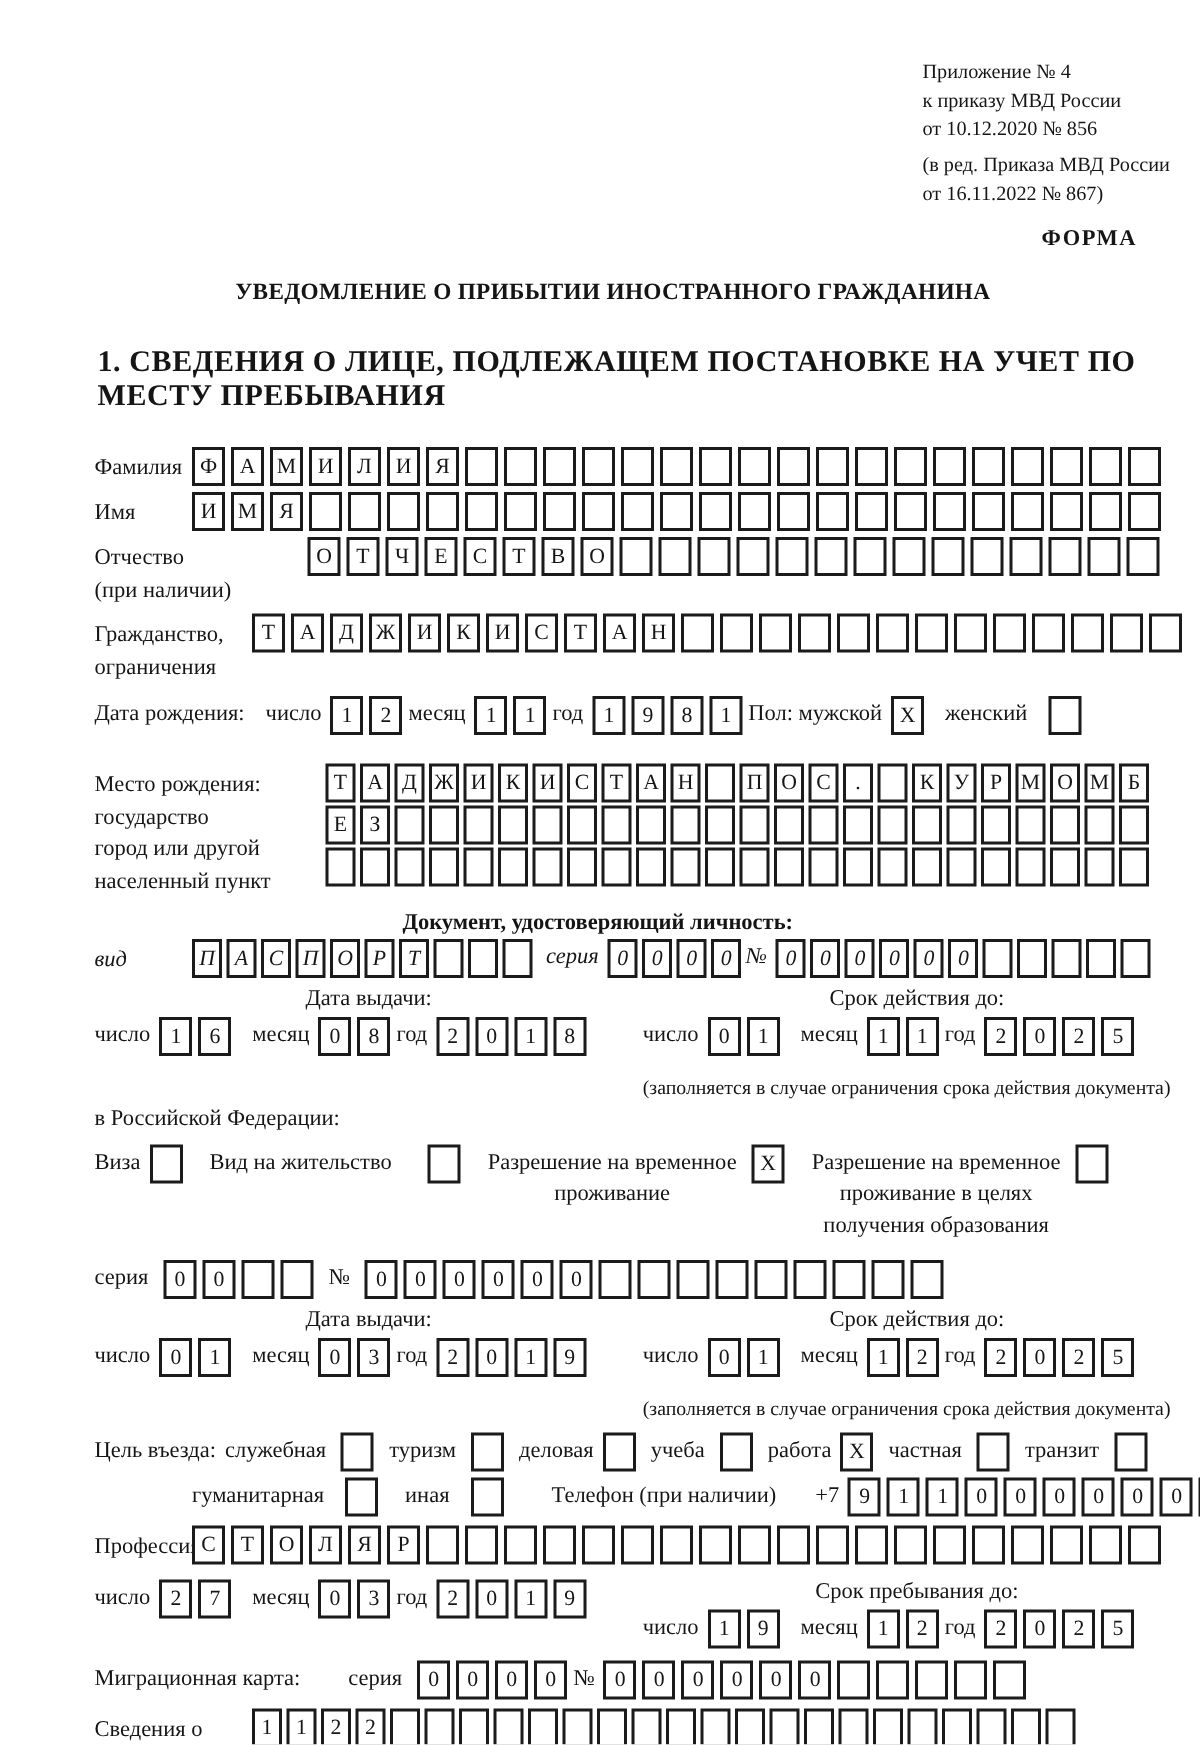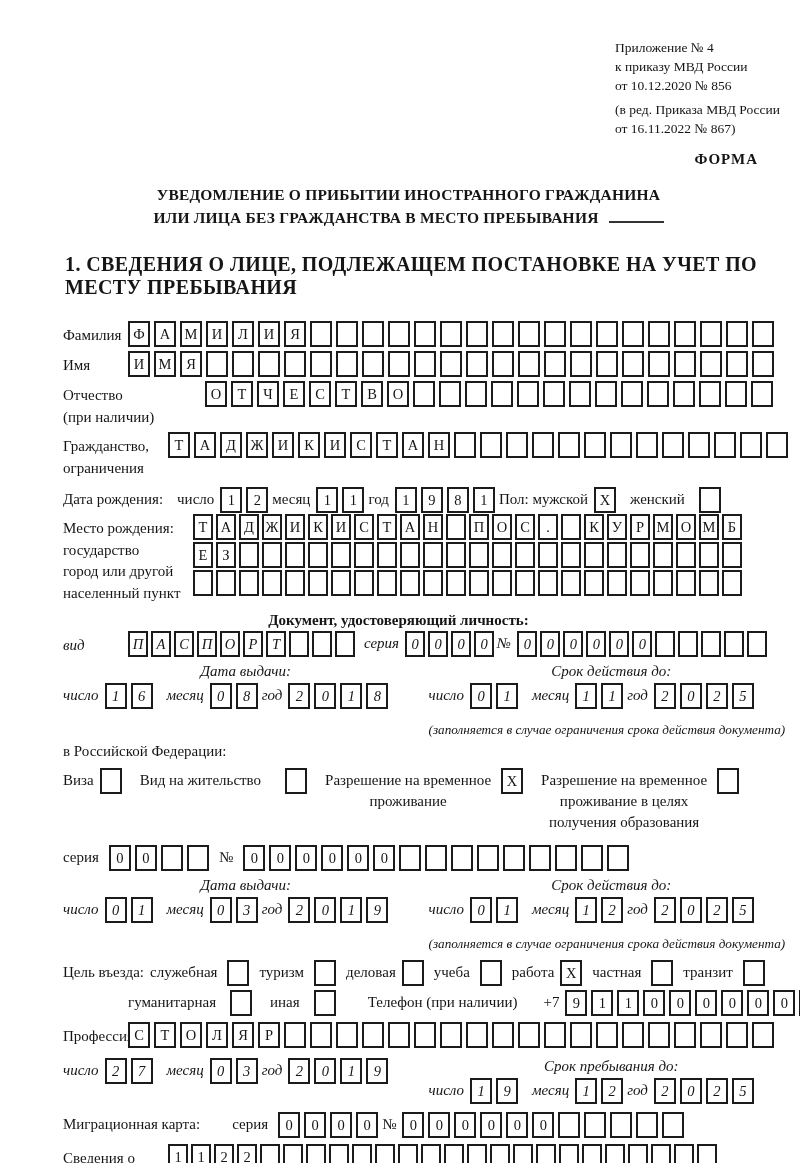--- a/index.html
+++ b/index.html
@@ -41,21 +41,21 @@
   .cb{flex:0 0 auto;}
   .sub{padding-top:4px;flex:0 0 auto;}
   .gap6{width:6px;flex:0 0 auto;}
   .gap10{width:10px;flex:0 0 auto;}
   .gap14{width:14px;flex:0 0 auto;}
   .stack{display:flex;flex-direction:column;}
   .rowgap{margin-top:2px;}
   
   .docheader{margin-top:8px;text-align:center;font-weight:bold;font-size:15px;margin-right:60px;}
   
-  .datepair{display:flex;margin-top:6px;font-style:italic;}
+  .datepair{display:flex;margin-top:6px;}
   .dp{width:368px;}
   .dp-head{text-align:center;margin-bottom:3px;}
   .dp-cells{display:flex;align-items:flex-start;}
   .dp-note{margin-top:13px;text-align:left;font-size:13.2px;padding-right:0px;white-space:nowrap;}
   
   .permits{display:flex;margin-top:6px;align-items:flex-start;}
   .permits .opt-label{padding-top:4px;}
   .center2{text-align:center;line-height:21px;padding-top:2px;}
   .introline{margin-top:8px;line-height:22px;}
   
@@ -71,21 +71,20 @@
     <div>к приказу МВД России</div>
     <div>от 10.12.2020 № 856</div>
     <div class="ed">(в ред. Приказа МВД России</div>
     <div>от 16.11.2022 № 867)</div>
   </div>
 
   <div class="forma">ФОРМА</div>
 
   <div class="title">
     <div>УВЕДОМЛЕНИЕ О ПРИБЫТИИ ИНОСТРАННОГО ГРАЖДАНИНА</div>
-    <div><span>ИЛИ ЛИЦА БЕЗ ГРАЖДАНСТВА В МЕСТО ПРЕБЫВАНИЯ</span><span class="blankline"></span></div>
   </div>
 
   <div class="section" style="margin-top:24px;">1. СВЕДЕНИЯ О ЛИЦЕ, ПОДЛЕЖАЩЕМ ПОСТАНОВКЕ НА УЧЕТ ПО МЕСТУ ПРЕБЫВАНИЯ</div>
 
   <div class="frow" style="margin-top:22px;">
     <div class="flabel w65">Фамилия</div>
     <div class="cells">
         <span class="cell">Ф</span>
         <span class="cell">А</span>
         <span class="cell">М</span>
@@ -234,21 +233,21 @@
       </span>
     <span class="sub">Пол: мужской</span>
       <span class="gap6"></span>
     <span class="cb">X</span>
     <span class="gap10"></span>
     <span class="sub">женский</span>
       <span class="gap14"></span>
     <span class="cb"></span>
   </div>
 
-  <div class="frow" style="margin-top:1px;">
+  <div class="frow" style="margin-top:19px;gap:24px;">
     <div class="flabel w130 ml">
       <div>Место рождения:</div>
       <div>государство</div>
       <div>город или другой</div>
       <div>населенный пункт</div>
     </div>
     <div class="stack">
       <div class="cells tight">
           <span class="cell">Т</span>
           <span class="cell">А</span>

